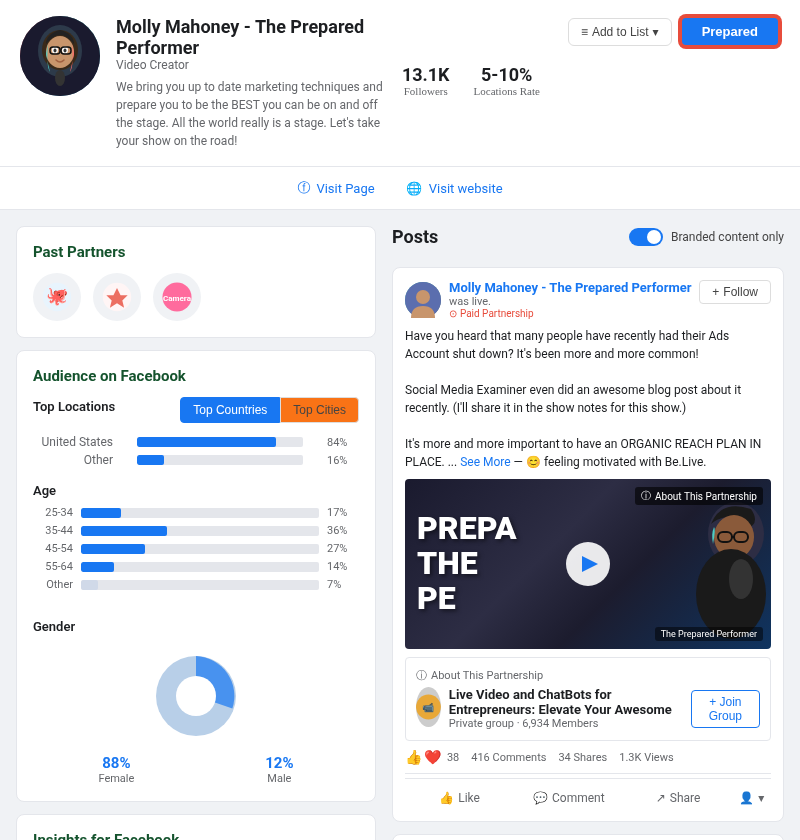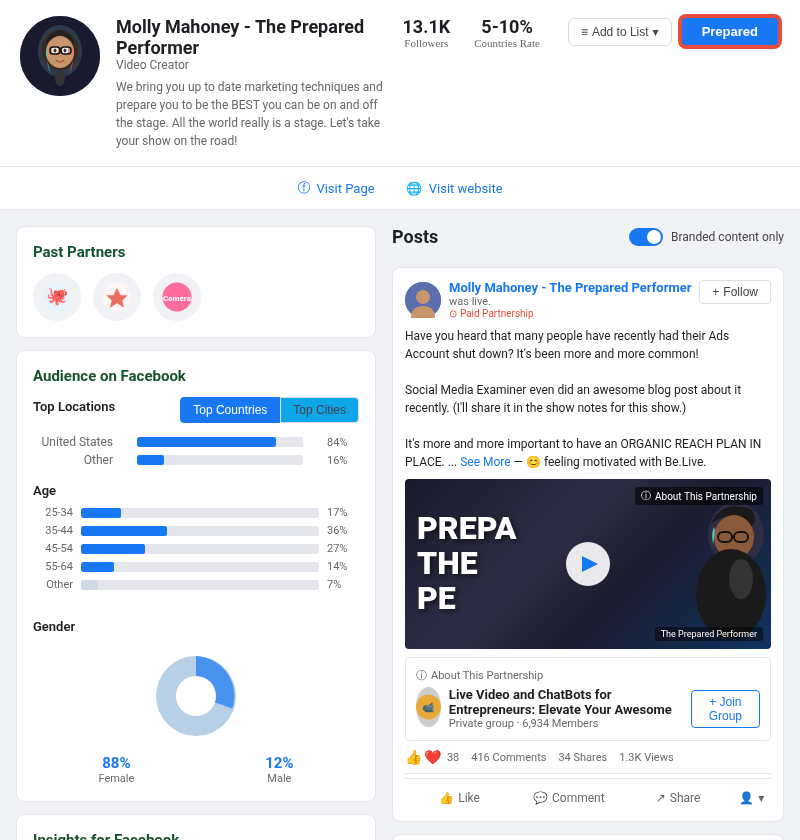--- a/index.html
+++ b/index.html
@@ -11,21 +11,21 @@
     .avatar-inner { width: 80px; height: 80px; background: 
       radial-gradient(circle at 30% 40%, #ff6b6b 20%, transparent 50%),
       radial-gradient(circle at 70% 30%, #4ecdc4 20%, transparent 50%),
       radial-gradient(circle at 50% 70%, #45b7d1 20%, transparent 50%),
       linear-gradient(135deg, #1a1a2e, #16213e, #0f3460); display: flex; align-items: center; justify-content: center; }
     .header-info { flex: 1; }
     .header-name { font-size: 18px; font-weight: 700; color: #1c1e21; }
     .header-role { font-size: 12px; color: #65676b; margin-bottom: 6px; }
     .header-desc { font-size: 12px; color: #65676b; line-height: 1.5; max-width: 380px; }
     .header-stats { display: flex; gap: 24px; align-items: flex-start; margin-right: 12px; }
-    .stat-block { text-align: center; }
+    .stat-block { text-align: center; margin-top: 48px; }
     .stat-value { font-size: 18px; font-weight: 700; color: #1c1e21; }
     .stat-label { font-size: 11px; color: #65676b; font-family: Liberation Serif, serif; }
     .header-actions { display: flex; flex-direction: column; align-items: flex-end; gap: 8px; }
     .add-to-list-btn { display: flex; align-items: center; gap: 4px; background: #fff; border: 1px solid #ddd; border-radius: 6px; padding: 6px 12px; cursor: pointer; font-size: 12px; color: #444; }
     .contact-btn { background: #1877f2; color: #fff; border: 2px solid #e74c3c; border-radius: 6px; padding: 6px 20px; font-size: 13px; font-weight: 600; cursor: pointer; box-shadow: 0 0 0 2px #e74c3c; }
 
     
     .nav-bar { background: #fff; display: flex; justify-content: center; gap: 32px; padding: 12px; border-bottom: 1px solid #e4e6eb; }
     .nav-link { display: flex; align-items: center; gap: 6px; font-size: 13px; color: #1877f2; cursor: pointer; text-decoration: none; }
 
@@ -37,21 +37,21 @@
     .card { background: #fff; border-radius: 8px; padding: 16px; border: 1px solid #e4e6eb; }
     .section-title { font-size: 15px; font-weight: 700; margin-bottom: 12px; color: #14532d; }
     .past-partners { display: flex; gap: 12px; align-items: center; }
     .partner-logo { width: 48px; height: 48px; border-radius: 50%; display: flex; align-items: center; justify-content: center; background: #f0f2f5; overflow: hidden; }
     .partner-logo svg { width: 32px; height: 32px; }
 
     
     .audience-card { background: #fff; border-radius: 8px; padding: 16px; border: 1px solid #e4e6eb; }
     .subsection-title { font-size: 13px; font-weight: 600; color: #1c1e21; margin-bottom: 8px; }
     .tab-group { display: flex; gap: 0; }
-    .tab-btn { padding: 5px 12px; font-size: 12px; border: 1px solid #ddd; cursor: pointer; background: #0ea5e9; color: #444; }
+    .tab-btn { padding: 5px 12px; font-size: 12px; border: 1px solid #ddd; cursor: pointer; background: #f97316; color: #444; }
     .tab-btn.active { background: #1877f2; color: #fff; border-color: #1877f2; }
     .tab-btn:first-child { border-radius: 4px 0 0 4px; }
     .tab-btn:last-child { border-radius: 0 4px 4px 0; }
     .bar-container { width: 100%; margin-top: 8px; }
     .bar-row { display: flex; align-items: center; gap: 24px; margin-bottom: 4px; font-size: 12px; }
     .bar-label { width: 80px; text-align: right; color: #65676b; }
     .bar-track { flex: 1; height: 10px; background: #e4e6eb; border-radius: 2px; overflow: hidden; }
     .bar-fill { height: 100%; background: #1877f2; border-radius: 2px; }
     .bar-pct { width: 32px; color: #65676b; font-size: 11px; }
 
@@ -148,21 +148,21 @@
     <div class="header-role">Video Creator</div>
     <div class="header-desc">We bring you up to date marketing techniques and prepare you to be the BEST you can be on and off the stage. All the world really is a stage. Let's take your show on the road!</div>
   </div>
   <div class="header-stats">
     <div class="stat-block">
       <div class="stat-value">13.1K</div>
       <div class="stat-label">Followers</div>
     </div>
     <div class="stat-block">
       <div class="stat-value">5-10%</div>
-      <div class="stat-label">Countries Rate</div>
+      <div class="stat-label">Locations Rate</div>
     </div>
   </div>
   <div class="header-actions">
     <div style="display:flex; gap:8px; align-items:center;">
       <button class="add-to-list-btn">
         <span>≡</span>
         <span>Add to List</span>
         <span>▾</span>
       </button>
       <button class="contact-btn">Prepared</button>

